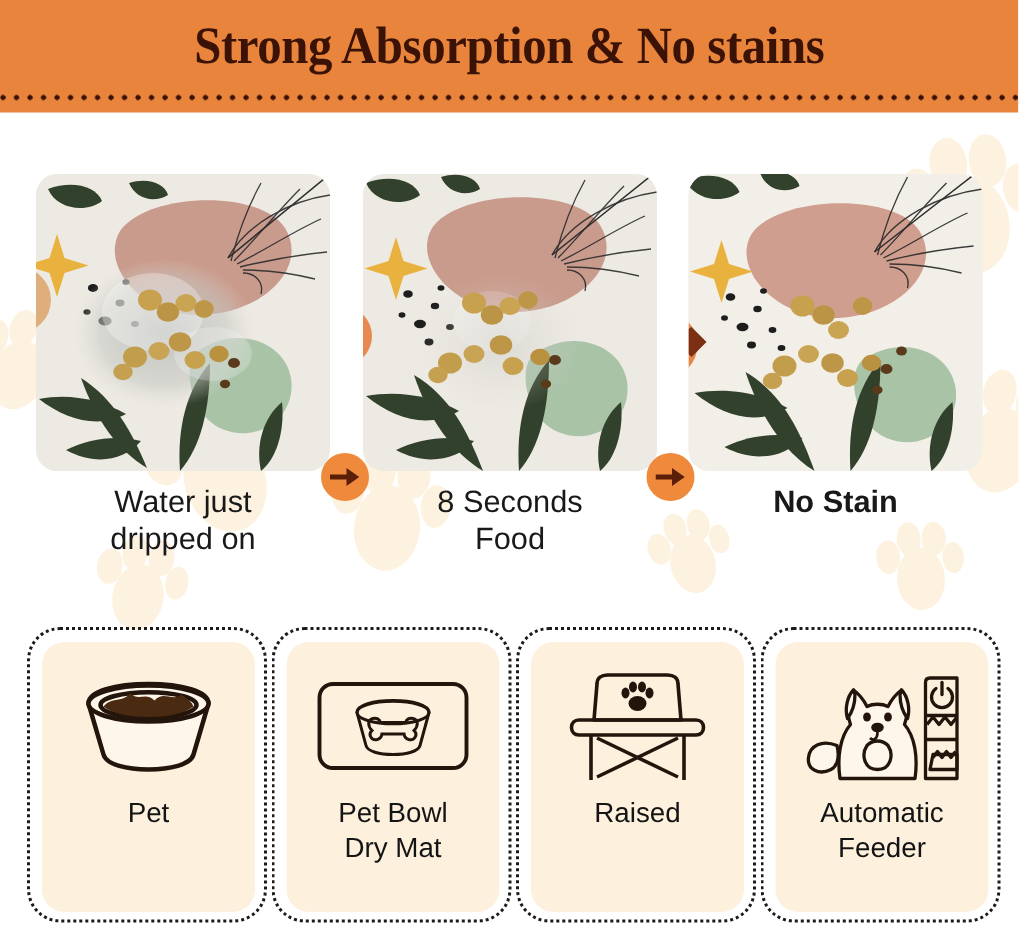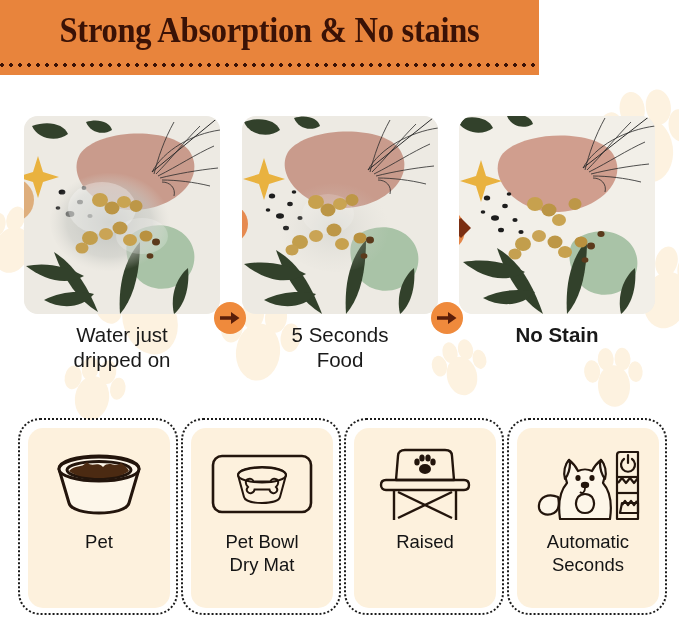--- a/index.html
+++ b/index.html
@@ -26,21 +26,21 @@
     position: absolute;
     inset: 0;
     pointer-events: none;
     z-index: 0;
   }
 
   
   #header-banner {
     position: absolute;
     left: 0; top: 0;
-    width: 539px;
+    width: 679px;
     height: 75px;
     background: #e8843c;
     z-index: 3;
     overflow: hidden;
   }
   #header-title {
     position: absolute;
     left: 0; right: 0;
     top: 11px;
     text-align: center;
@@ -455,21 +455,21 @@
           </g>
         </g>
       </svg>
     </div>
 
     <div class="panel-caption" id="panel-caption-1">
       <div>Water just</div>
       <div>dripped on</div>
     </div>
     <div class="panel-caption" id="panel-caption-2">
-      <div>5 Seconds</div>
+      <div>8 Seconds</div>
       <div>Food</div>
     </div>
     <div class="panel-caption" id="panel-caption-3">
       <div>No Stain</div>
       <div></div>
     </div>
   </div>
 
   <div id="usecase-row">
 
@@ -565,19 +565,19 @@
               <path d="M88 58 L91 54 L94 58 L97 54 L100 58 L103 54"></path>
             </g>
             <g>
               <path d="M90 12 A7 7 0 1 0 98 12" fill="none" stroke="#23150c" stroke-width="2.2" stroke-linecap="round"></path>
               <path d="M94 8 L94 16" stroke="#23150c" stroke-width="2.2" stroke-linecap="round"></path>
             </g>
           </svg>
         </div>
         <div class="usecase-label">
           <div>Automatic</div>
-          <div>Seconds</div>
+          <div>Feeder</div>
         </div>
       </div>
     </div>
 
   </div>
 </div>
 
 </body></html>

